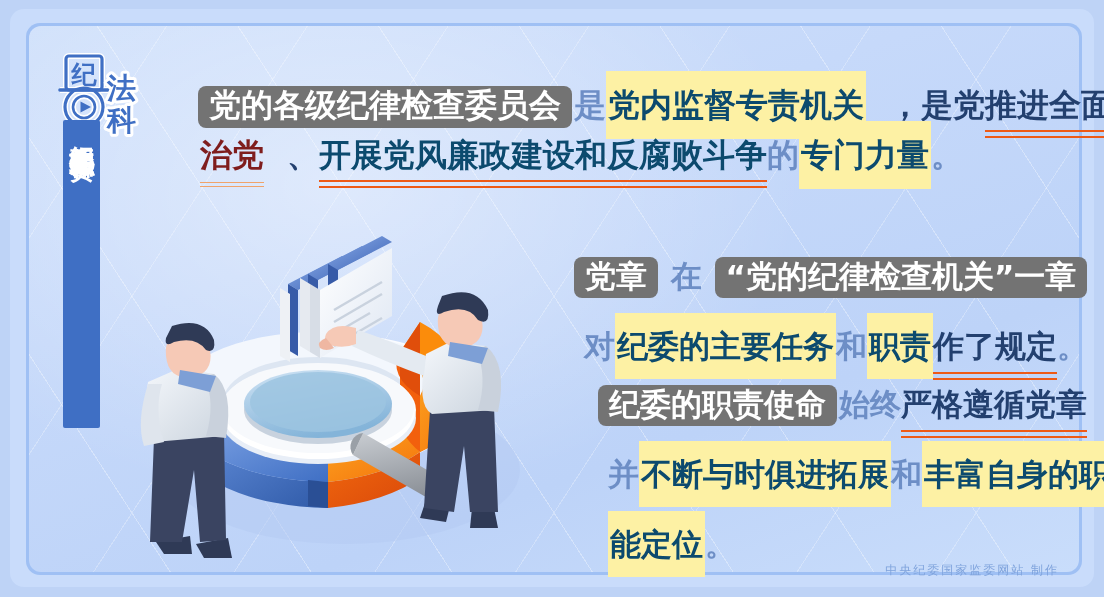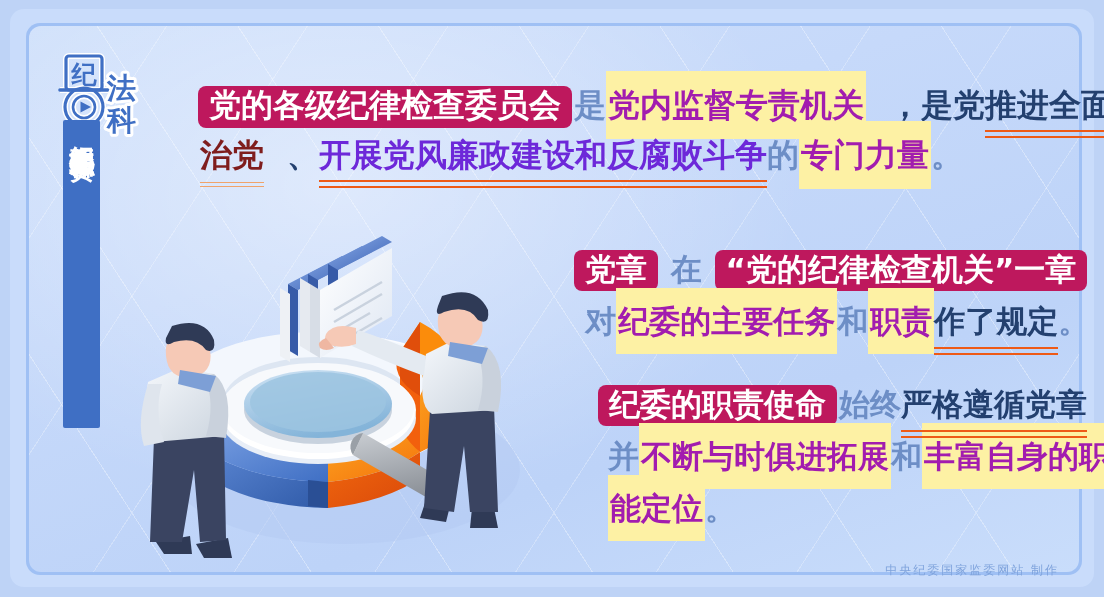--- a/index.html
+++ b/index.html
@@ -62,55 +62,55 @@
   .illo svg{display:block;}
 
   
   .txt{position:absolute;color:#2b4a8b;}
   .line{
     white-space:nowrap;font-weight:700;
     color:#3a63ab;
   }
   .p1{left:196px;top:80px;}
   .p1 .line{font-size:32px;line-height:50px;}
-  .p2{left:572px;top:243px;text-align:right;}
+  .p2{left:572px;top:250px;}
   .p2 .line{font-size:31px;line-height:52px;}
   .p3{left:596px;top:378px;}
   .p3 .line{font-size:31px;line-height:52px;}
-  .p2 .l2, .p3 .l2, .p3 .l3{padding-left:12px;}
+  .p2 .l2, .p3 .l2, .p3 .l3{padding-left:12px;margin-top:18px;}
   .p1 .l2{padding-left:4px;}
 
   
   .pill{
-    background:#be185d;color:#fff;border-radius:8px;
+    background:#737373;color:#fff;border-radius:8px;
     padding:2px 11px 4px 11px;margin:0 2px;
     display:inline-block;line-height:1.12;font-weight:700;
   }
   .hl{
-    background:#fdf1a4;color:#a21caf;padding:15px 2px;font-weight:700;
+    background:#fdf1a4;color:#0c4a6e;padding:15px 2px;font-weight:700;
   }
   .plain{color:#6d8ec6;font-weight:700;}
   .dk{color:#23406f;font-weight:700;padding-left:23px;}
   .ul{
     position:relative;color:#23406f;font-weight:700;
     display:inline-block;
   }
   .ul::after{
     content:"";position:absolute;left:0;right:0;bottom:-8px;height:4px;
     border-top:2px solid #ee5a16;border-bottom:2px solid #ee5a16;
   }
   .ul-thin{
     position:relative;color:#7f1d1d;font-weight:700;display:inline-block;
   }
   .ul-thin::after{
     content:"";position:absolute;left:0;right:0;bottom:-7px;height:3px;
     border-top:1px solid #f0a36a;border-bottom:1px solid #f0a36a;
   }
   .ul2{
-    position:relative;color:#6d28d9;font-weight:700;display:inline-block;
+    position:relative;color:#0c4a6e;font-weight:700;display:inline-block;
   }
   .ul2::after{
     content:"";position:absolute;left:0;right:0;bottom:-8px;height:4px;
     border-top:2px solid #ee5a16;border-bottom:2px solid #ee5a16;
   }
 
   
   .footer{
     position:absolute;right:45px;bottom:18px;
     color:#7fa3dc;font-size:12px;letter-spacing:2px;font-weight:400;

